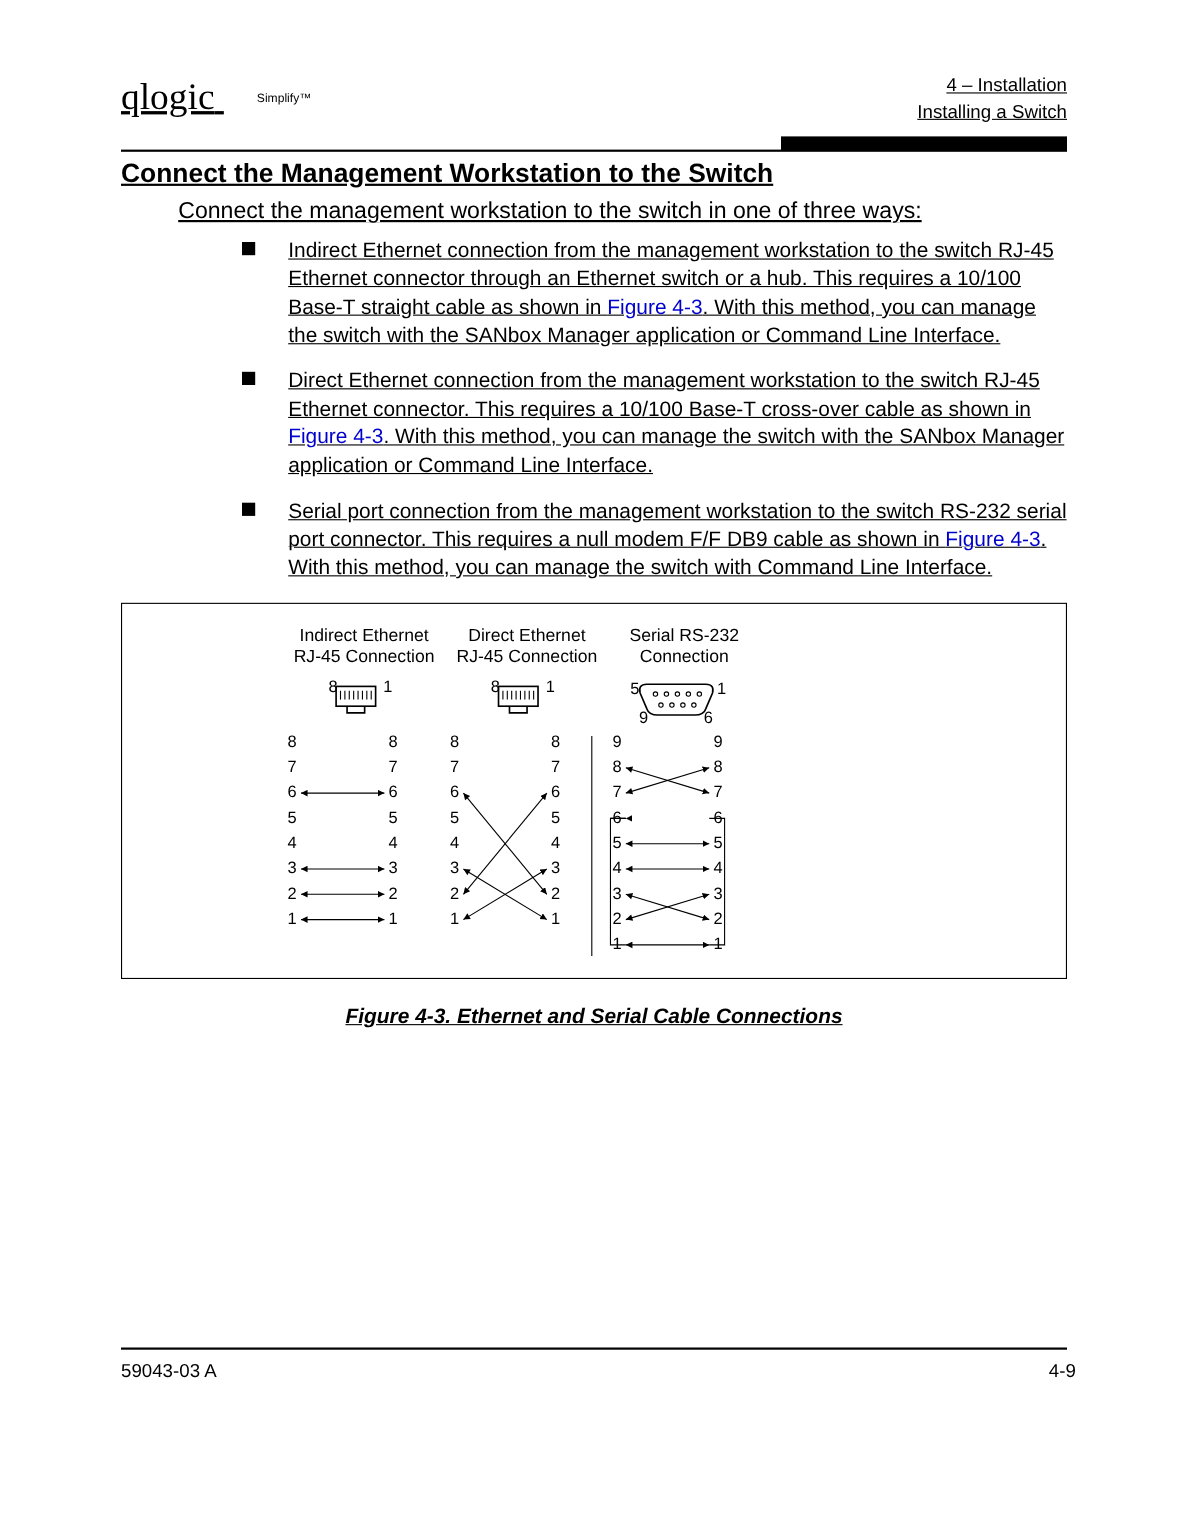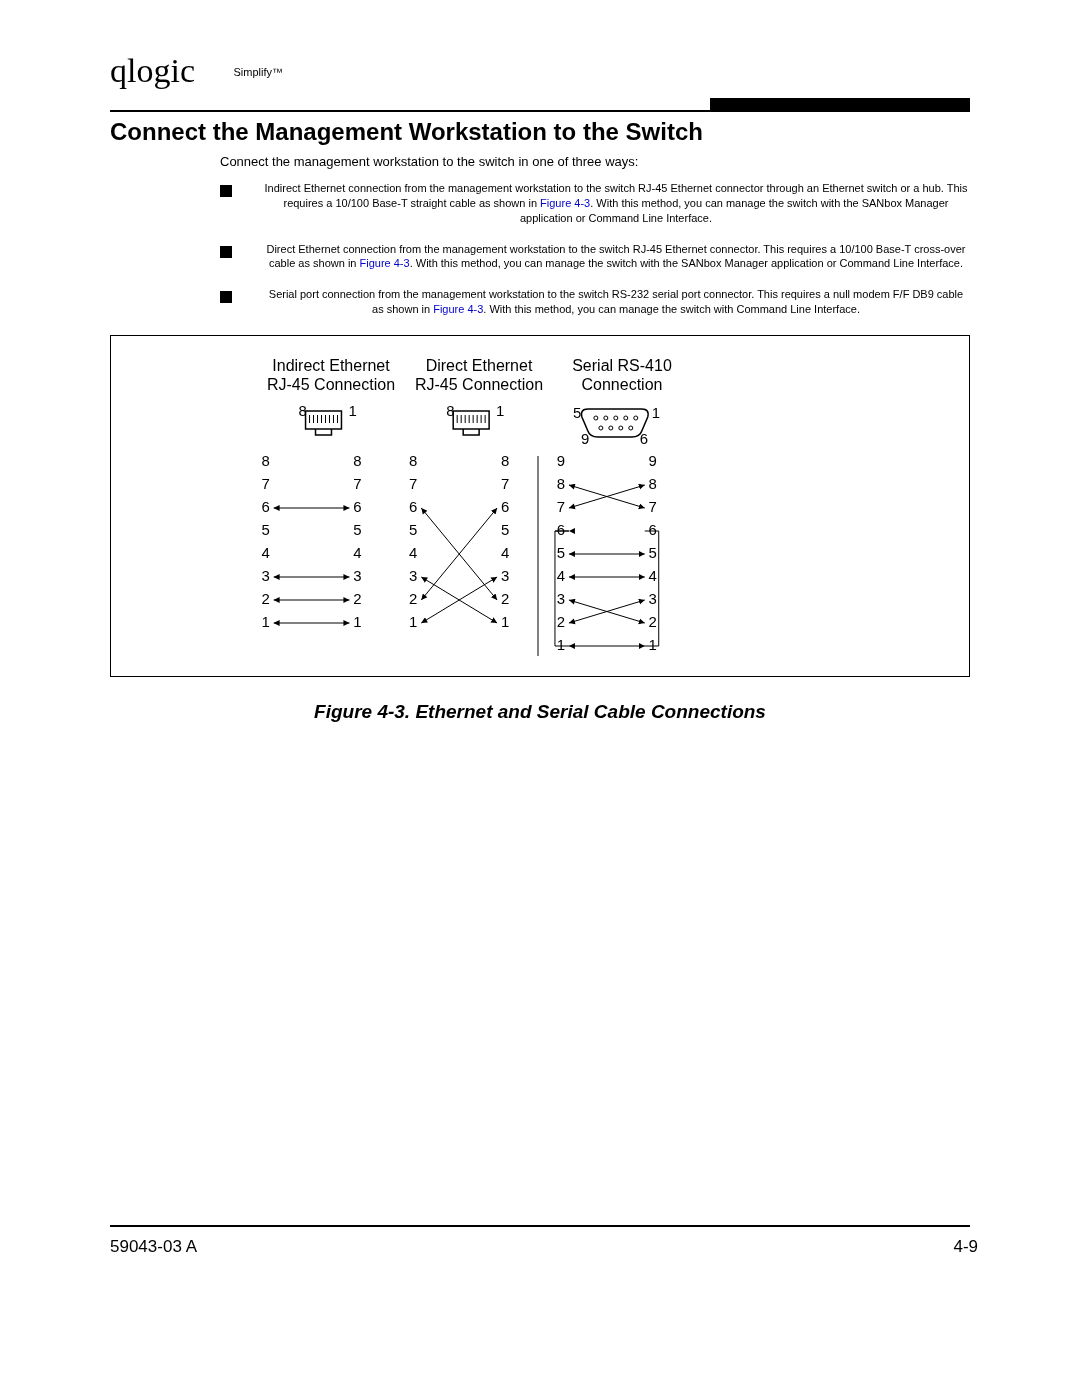--- a/index.html
+++ b/index.html
@@ -10,21 +10,22 @@
     color: #000;
   }
   .page {
     width: 1080px;
     height: 1397px;
     position: relative;
     margin: 0 auto;
     box-sizing: border-box;
   }
   .content-area {
-    padding: 48px 110px 0 110px;
+    padding: 66px 110px 0 110px;
+    text-decoration: underline;
   }
 
   
   .header-row {
     display: flex;
     justify-content: space-between;
     align-items: flex-start;
   }
   .logo-box {
     font-family: "Brush Script MT", cursive;
@@ -67,43 +68,42 @@
     font-style: italic;
     font-weight: bold;
     font-size: 18px;
   }
   .section-title {
     font-size: 24px;
     font-weight: bold;
     margin-top: 6px;
   }
   .intro {
-    margin: 8px 0 12px 110px;
-    font-size: 13px;
+    margin: 8px 0 12px 52px;
+    font-size: 21px;
   }
   .bullets {
     margin-left: 110px;
   }
   .bullet {
     display: flex;
     margin-bottom: 16px;
     line-height: 1.35;
   }
   .bullet .sq {
     width: 12px;
     height: 12px;
     background: #000;
     flex: 0 0 12px;
     margin-top: 4px;
     margin-right: 30px;
   }
   .bullet .txt {
     flex: 1;
-    font-size: 11px;
-    text-align: center;
+    font-size: 19px;
   }
   .fig-link {
     color: #0000cc;
   }
 
   
   .figure-frame {
     border: 1px solid #000;
     margin-top: 18px;
     height: 340px;
@@ -150,20 +150,24 @@
 <body>
 
 <div class="page">
   <div class="content-area">
 
     <div class="header-row">
       <div class="logo-box">
         <span>qlogic</span>
         <span class="logo-tag">Simplify™</span>
       </div>
+      <div class="header-right">
+        <div>4 – Installation</div>
+        <div>Installing a Switch</div>
+      </div>
     </div>
     <div class="header-bar">
       <div class="thin"></div>
       <div class="thick"></div>
     </div>
 
     <div class="section-title">Connect the Management Workstation to the Switch</div>
     <div class="intro">Connect the management workstation to the switch in one of three ways:</div>
 
     <div class="bullets">
@@ -191,21 +195,21 @@
 
       <div class="col-head" style="left:150px; top:20px; width:140px;text-align:center;">
         <div>Indirect Ethernet</div>
         <div>RJ-45 Connection</div>
       </div>
       <div class="col-head" style="left:298px; top:20px; width:140px;">
         <div>Direct Ethernet</div>
         <div>RJ-45 Connection</div>
       </div>
       <div class="col-head" style="left:446px; top:20px; width:130px;">
-        <div>Serial RS-410</div>
+        <div>Serial RS-232</div>
         <div>Connection</div>
       </div>
 
       <svg class="diagram" viewBox="0 0 860 340" preserveAspectRatio="none">
         <defs>
           <marker id="ar" markerWidth="8" markerHeight="8" refX="6" refY="3" orient="auto">
             <path d="M0,0 L6,3 L0,6 Z" fill="#000"></path>
           </marker>
           <marker id="arL" markerWidth="8" markerHeight="8" refX="0" refY="3" orient="auto">
             <path d="M6,0 L0,3 L6,6 Z" fill="#000"></path>

